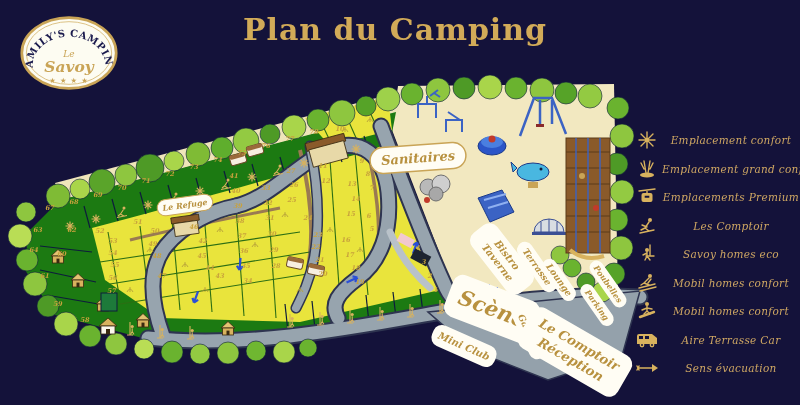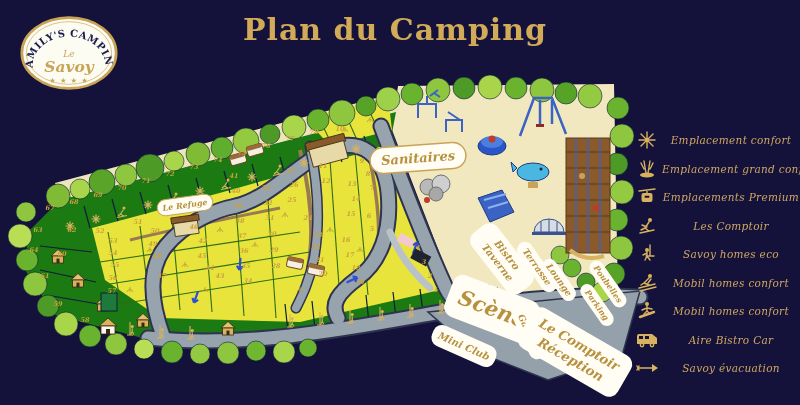--- a/index.html
+++ b/index.html
@@ -553,28 +553,28 @@
         <svg width="22" height="20" viewBox="0 0 22 20">
             <path d="M1,6 Q1,4 3,4 H16 L21,8 V14 H1 Z" class="goldf"></path>
             <rect x="3" y="6" width="4" height="3" fill="#14123a"></rect>
             <rect x="9" y="6" width="4" height="3" fill="#14123a"></rect>
             <circle cx="6" cy="15" r="2.4" class="goldf"></circle>
             <circle cx="16" cy="15" r="2.4" class="goldf"></circle>
             <circle cx="6" cy="15" r="1" fill="#14123a"></circle>
             <circle cx="16" cy="15" r="1" fill="#14123a"></circle>
           </svg>
       </span>
-      <span class="llabel">Aire Bistro Car</span>
+      <span class="llabel">Aire Terrasse Car</span>
     </div>
     <div class="legend-row">
       <span class="licon">
         <svg width="24" height="20" viewBox="0 0 24 20">
             <g class="gold">
               <path d="M2,8L4,12M2,12L4,8M4,10H17"></path>
               <path d="M17,6L23,10L17,14Z" class="goldf" stroke="none"></path>
             </g>
           </svg>
       </span>
-      <span class="llabel">Savoy évacuation</span>
+      <span class="llabel">Sens évacuation</span>
     </div>
   </div>
 
 </div>
 
 </body></html>

